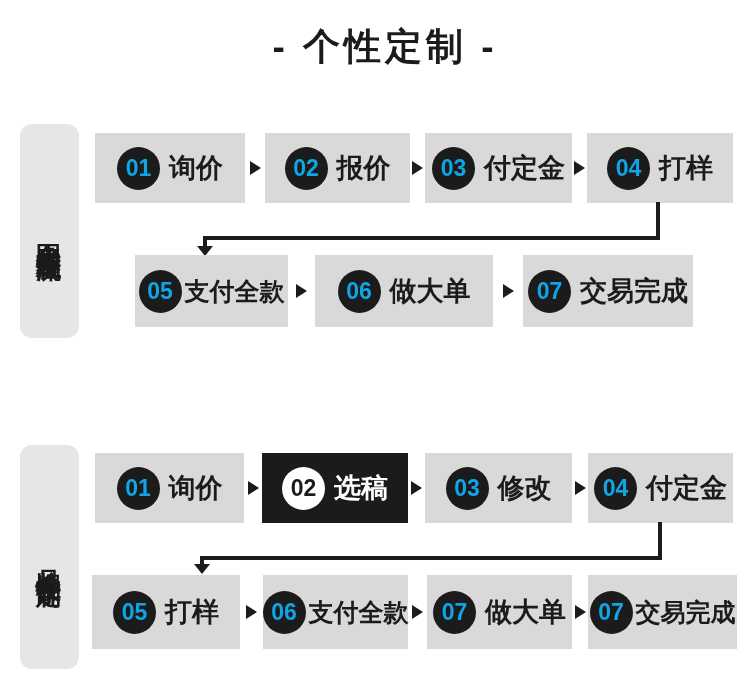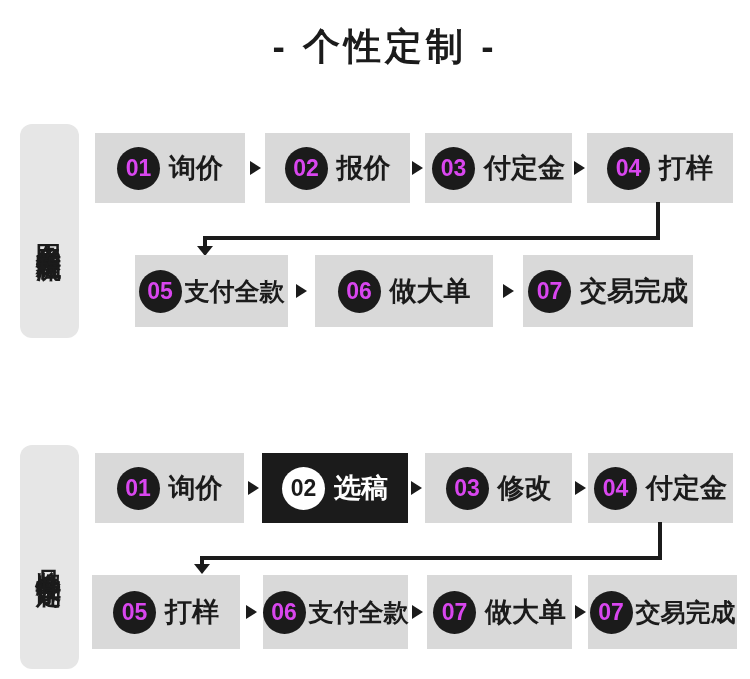--- a/index.html
+++ b/index.html
@@ -49,21 +49,21 @@
     gap: 9px;
     font-size: 27px;
     font-weight: 800;
     white-space: nowrap;
     color: var(--ink, #1b1b1b);
   }
   .step .badge {
     width: 43px; height: 43px;
     border-radius: 50%;
     background: var(--ink, #1b1b1b);
-    color: #d946ef;
+    color: #0ea5e9;
     display: flex;
     align-items: center;
     justify-content: center;
     font-size: 23px;
     font-weight: 800;
     flex: 0 0 auto;
   }
   .step.dark { background: var(--highlight-bg, #1b1b1b); color: var(--highlight-text, #fff); }
   .step.dark .badge { background: var(--highlight-text, #fff); color: var(--highlight-bg, #1b1b1b); }
   .step.tight { gap: 3px; font-size: 25px; }

